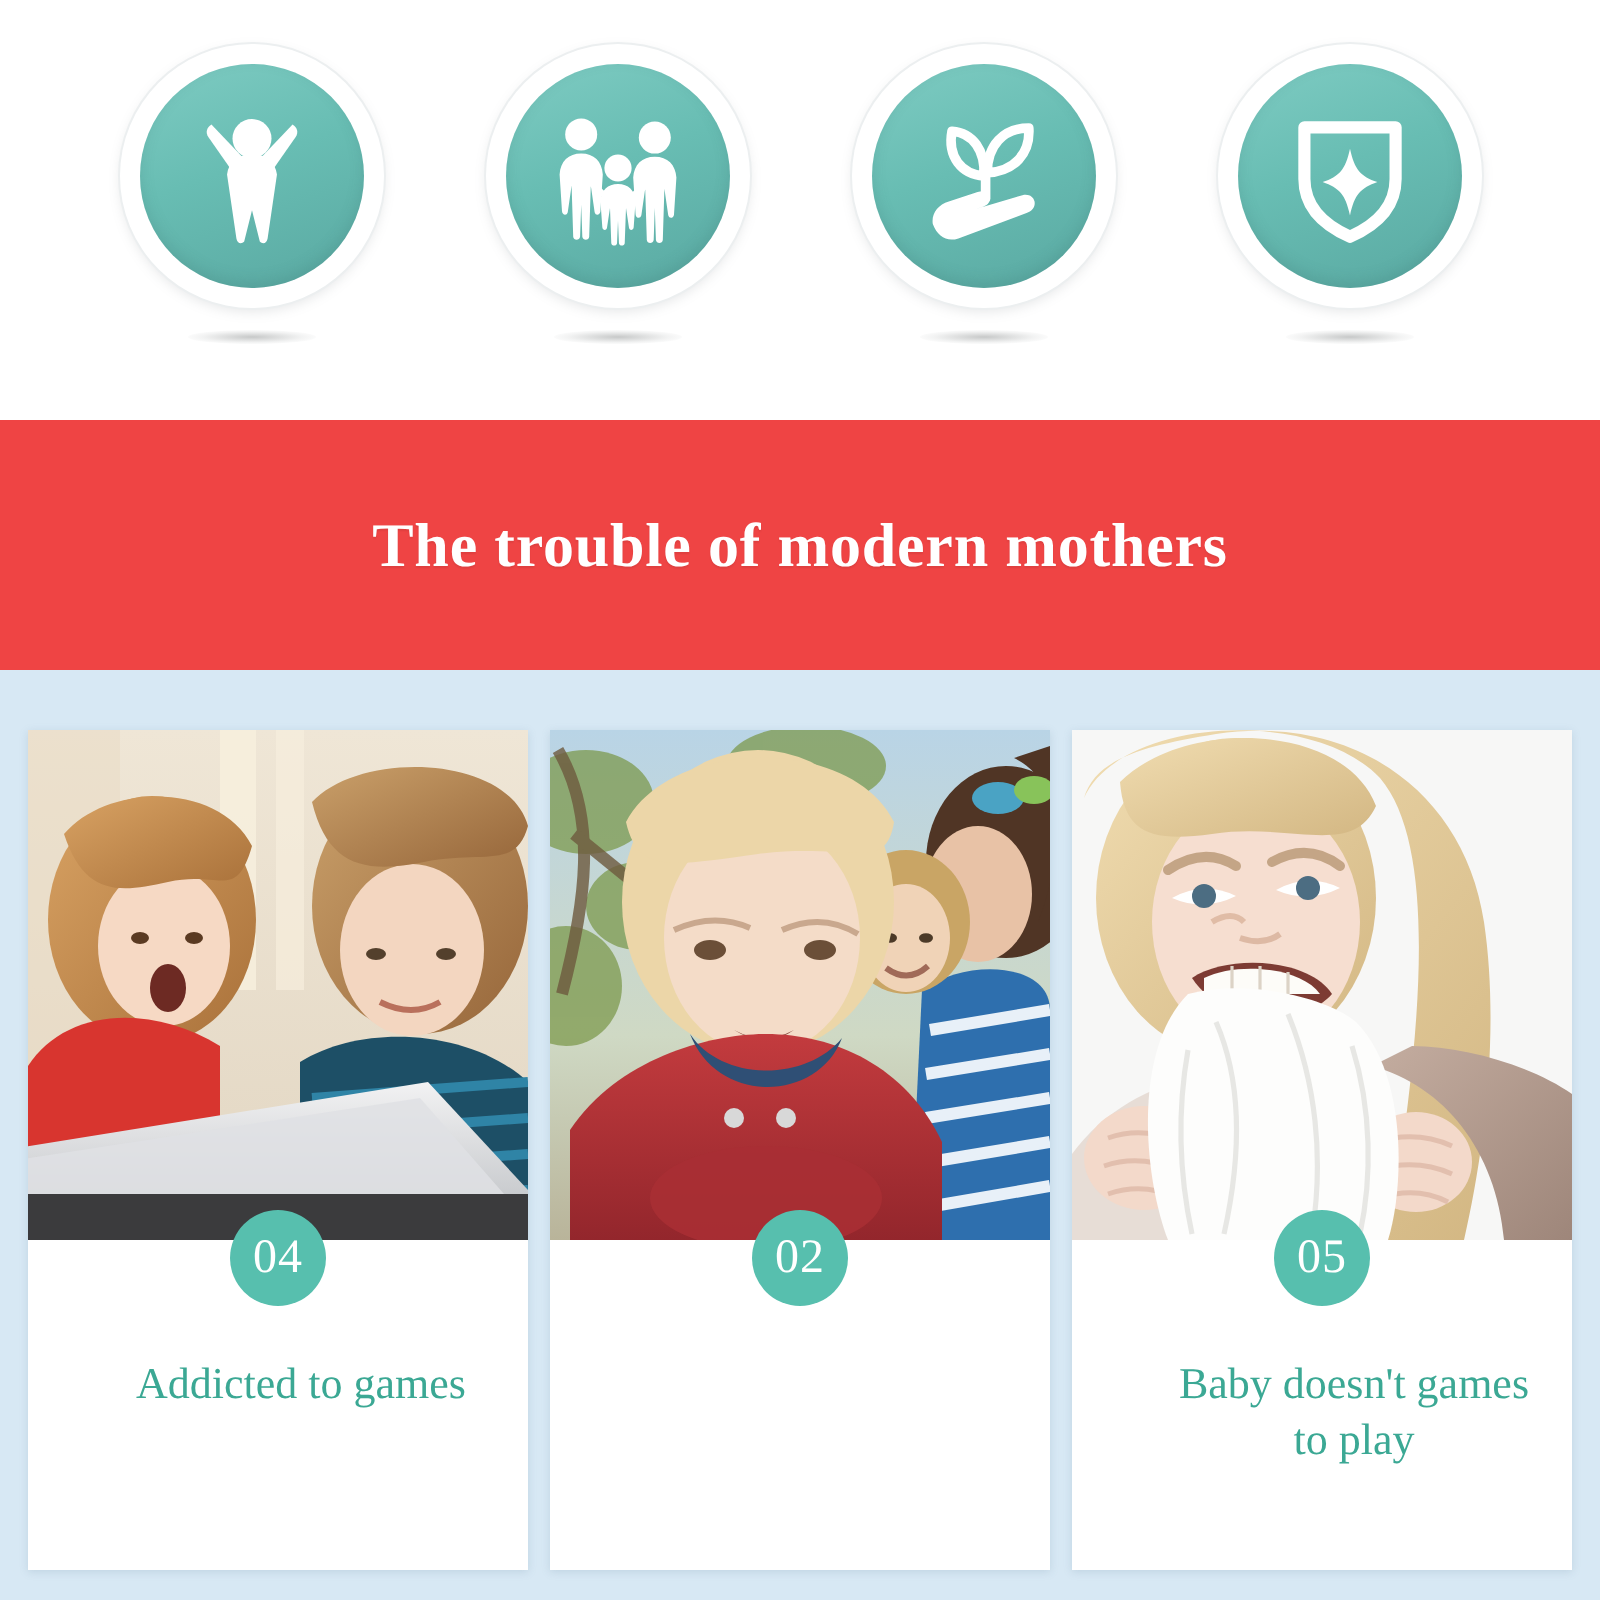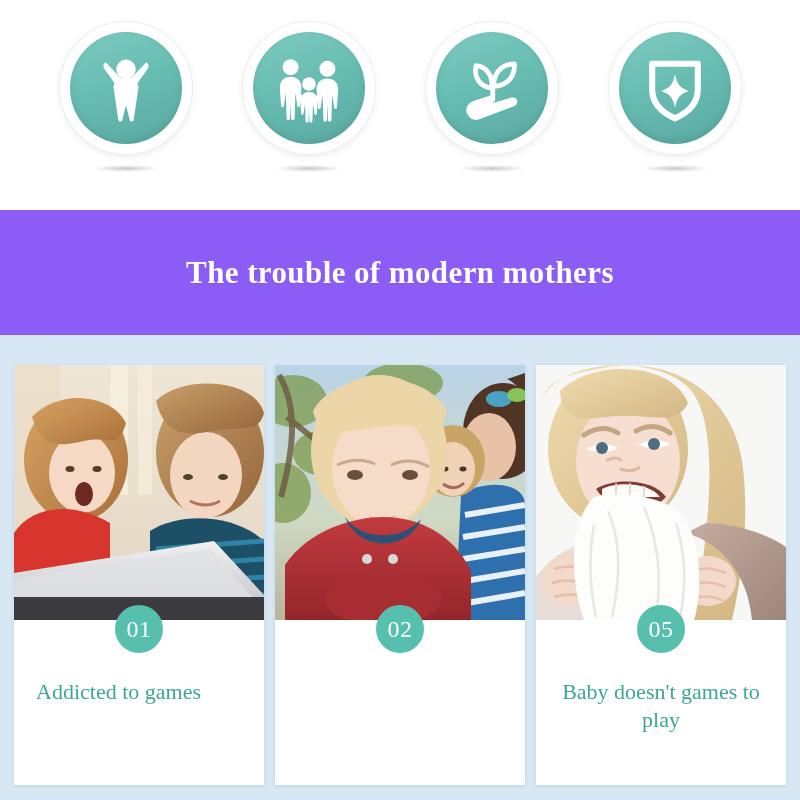--- a/index.html
+++ b/index.html
@@ -40,21 +40,21 @@
   .icon-disc svg { display:block; }
   .icon-shadow {
     margin-top:11px;
     width:64px; height:7px; border-radius:50%;
     background:radial-gradient(ellipse at center, rgba(90,95,95,0.34) 0%, rgba(150,155,155,0.12) 55%, rgba(255,255,255,0) 78%);
   }
 
   
   .banner {
     position:absolute; left:0; top:210px; width:800px; height:125px;
-    background:#8b5cf6;
+    background:#ef4444;
     display:flex; align-items:center; justify-content:center;
   }
   .banner-title {
     color:#ffffff;
     font-size:31px;
     font-weight:700;
     letter-spacing:0.4px;
     text-shadow:0 1px 1px rgba(0,0,0,0.07);
     font-family:"Liberation Serif", serif;
   }
@@ -100,20 +100,21 @@
   .card-body {
     flex:1;
     padding:58px 18px 0 18px;
     text-align:center;
   }
   .card-label {
     color:#3ba894;
     font-size:22px;
     line-height:1.25;
     font-family:"Liberation Serif", serif;
+    margin-left:32px;
   }
   .card:nth-child(1) .card-body { text-align:left; padding-left:22px; }
   .card:nth-child(2) .card-body { text-align:left; padding-left:16px; }
 </style>
 </head>
 <body>
 
 <div class="page">
 
   <div class="icon-strip">
@@ -244,21 +245,21 @@
               <path d="M140 202 L250 194"></path>
             <path d="M140 220 L250 212"></path>
               <path d="M140 238 L250 230"></path>
           </g>
 
           <path d="M-12 210 L200 176 L250 230 L250 255 L-12 255 Z" fill="url(#tab1)"></path>
           <path d="M-12 216 L196 184 L238 232 L-12 255 Z" fill="#dfe1e4" opacity="0.85"></path>
           <rect x="0" y="232" width="250" height="23" fill="#3b3b3d"></rect>
         </svg>
       </div>
-      <div class="badge">01</div>
+      <div class="badge">04</div>
       <div class="card-body">
         <div class="card-label">Addicted to games</div>
       </div>
     </div>
 
     <div class="card">
       <div class="card-photo">
         <svg viewBox="0 0 250 255" preserveAspectRatio="xMidYMid slice" aria-hidden="true">
           <defs>
             <linearGradient id="bg2" x1="0" y1="0" x2="0" y2="1">

